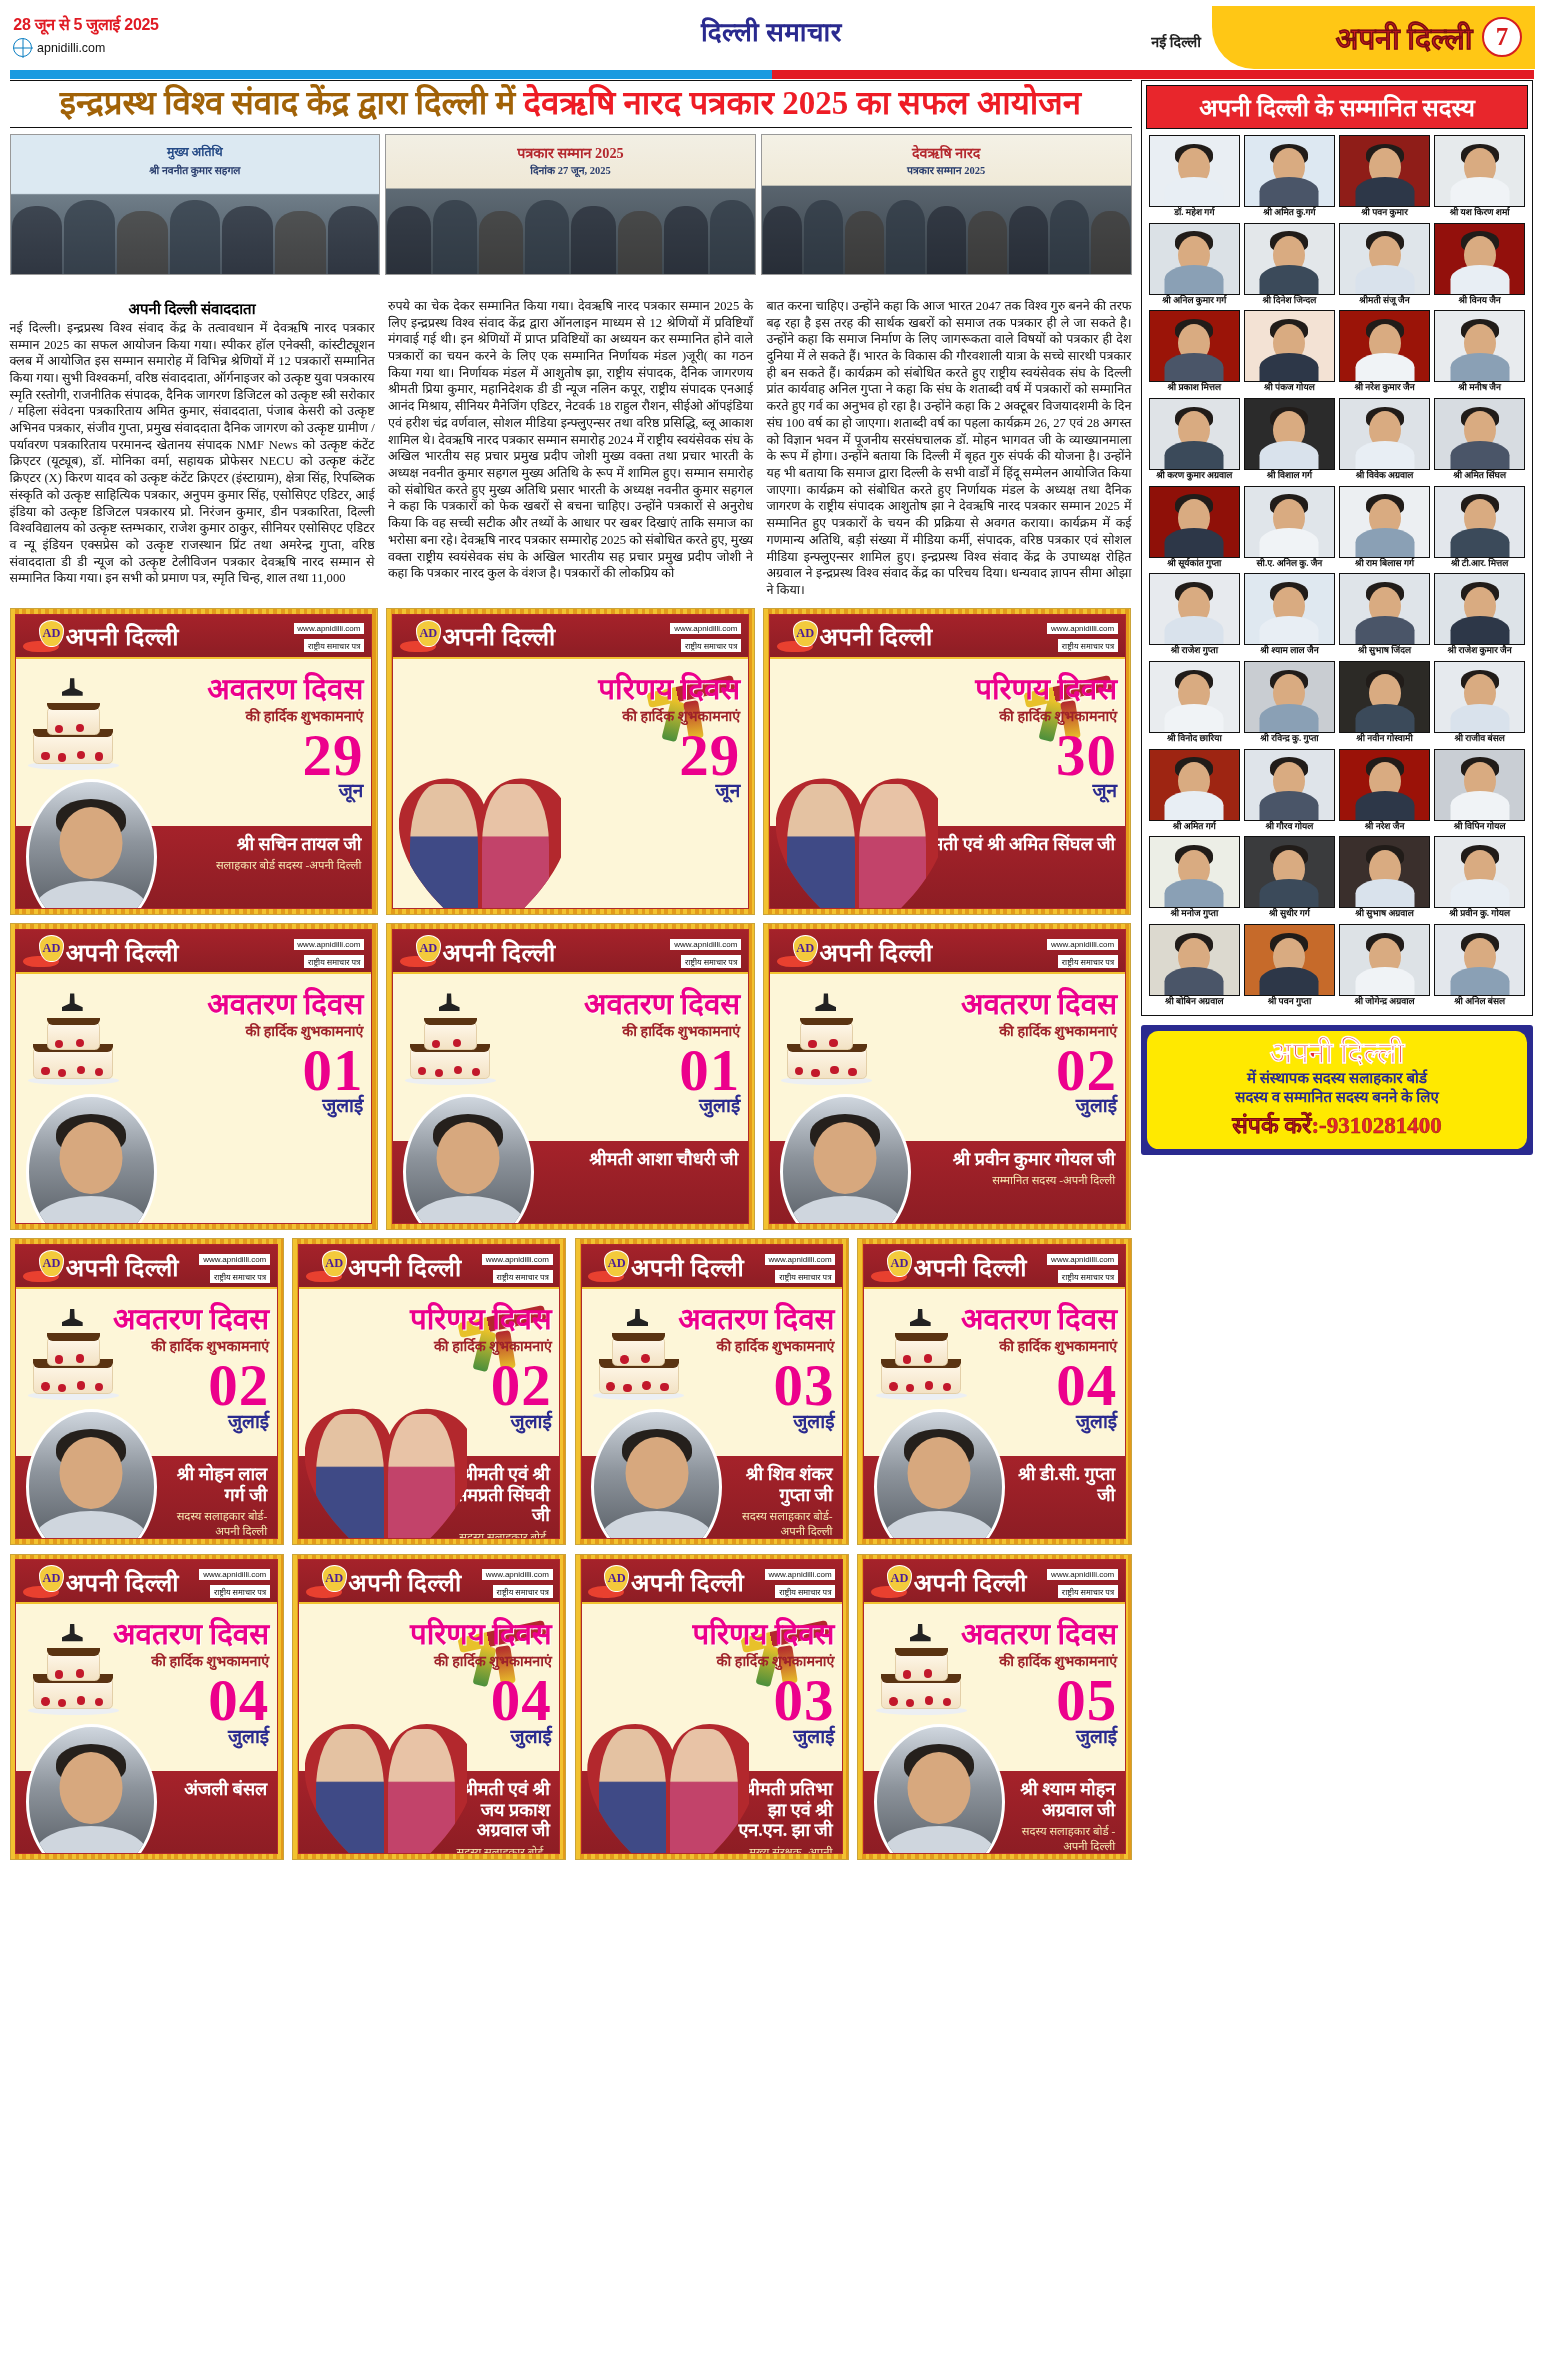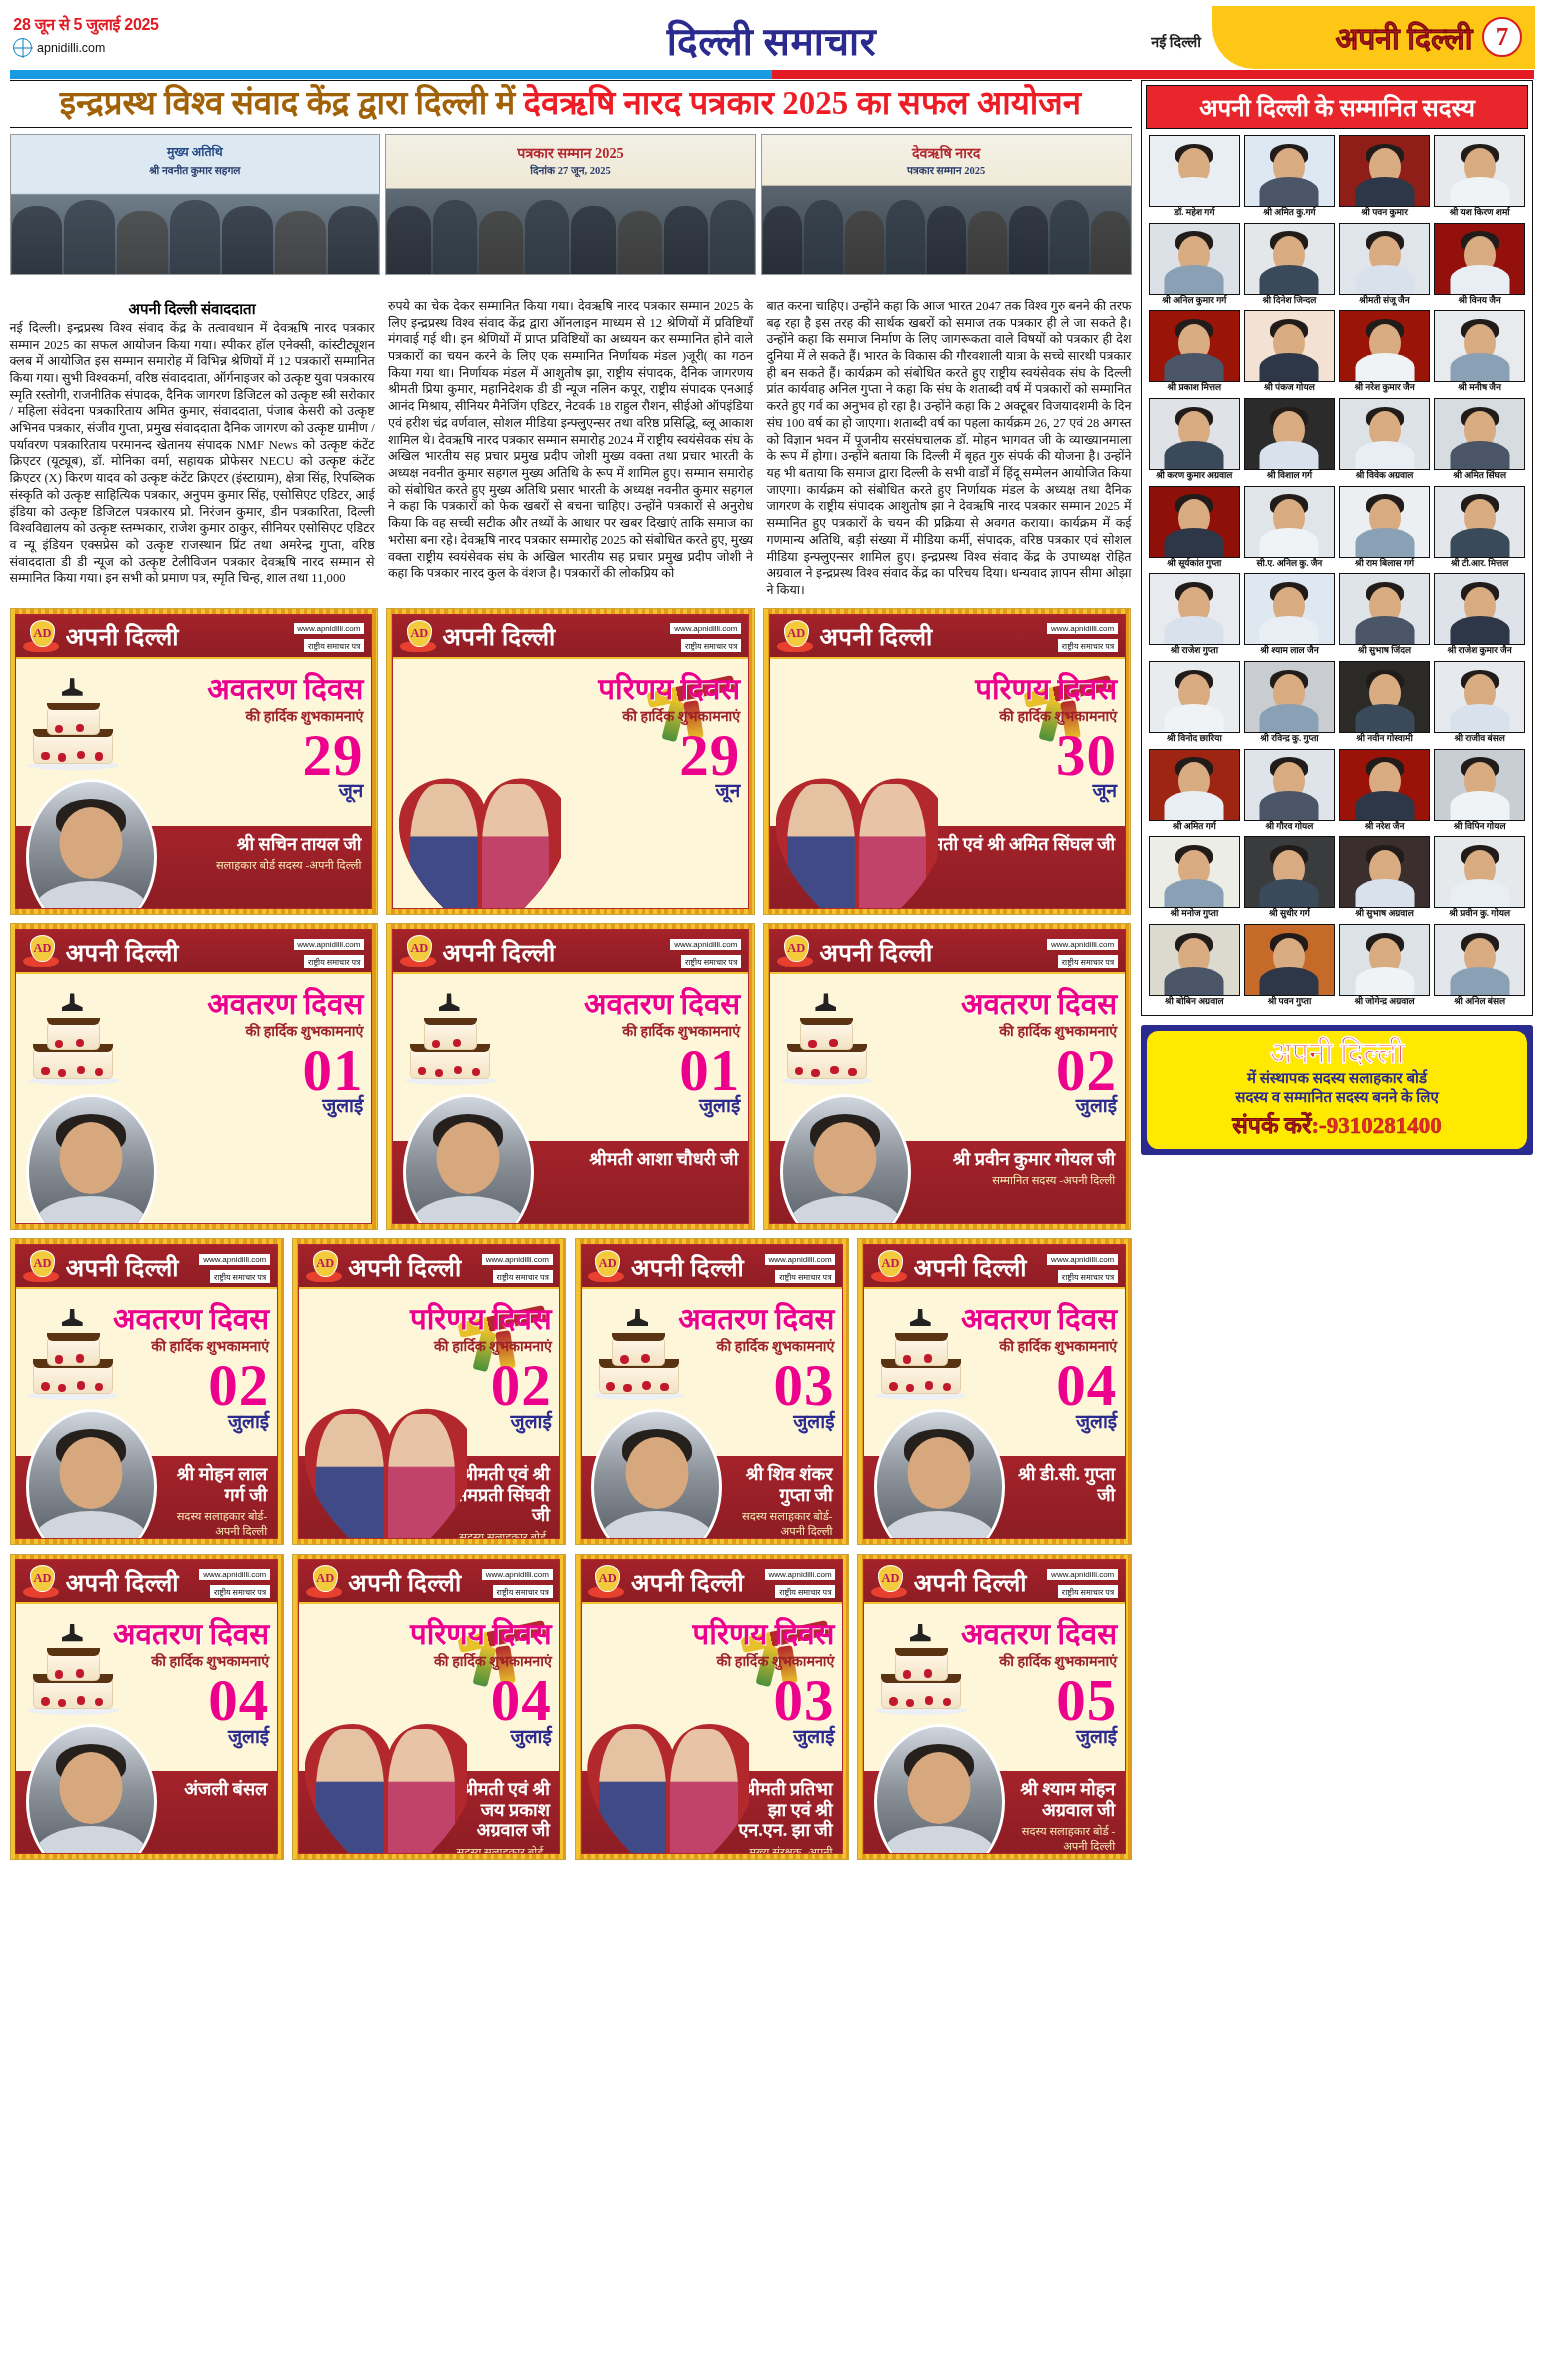--- a/index.html
+++ b/index.html
@@ -31,21 +31,21 @@
     content:""; position:absolute; left:50%; top:-1.5px; bottom:-1.5px;
     width:0; border-left:1.5px solid #0a7ec2; transform: translateX(-50%);
   }
   .globe::after {
     content:""; position:absolute; top:50%; left:-1.5px; right:-1.5px;
     height:0; border-top:1.5px solid #0a7ec2; transform: translateY(-50%);
   }
   .mh-web-text { font-size: 12.4px; color:#111; font-family:"Liberation Sans",sans-serif; }
   .mh-center {
     position:absolute; left:0; right:0; top: 13.3px; text-align:center;
-    font-size: 39px; font-weight: bold; color:#2a2a8f;
+    font-size: 26px; font-weight: bold; color:#2a2a8f;
     font-family:"Liberation Serif", serif; letter-spacing:0.5px;
   }
   .mh-city {
     position:absolute; right: 342px; top: 32px;
     font-size: 14.3px; font-weight:bold; color:#222;
   }
   .mh-badge {
     position:absolute; right: 7.6px; top: 5.7px;
     width: 323px; height: 63px; background:#ffc715;
     border-radius: 0 0 0 42px;
@@ -130,25 +130,25 @@
   }
   .gc-head {
     background: linear-gradient(180deg,#a5222a 0%, #8d1d24 100%);
     height: 44px; display:flex; align-items:center; padding: 0 6.7px; gap:6.7px;
     border-bottom: 2.9px solid #f2c230;
   }
   .gc-logo {
     width: 36px; height: 36px; flex:none; position:relative;
   }
   .gc-logo .shield {
-    position:absolute; left:7px; top:1.9px; width:25px; height:27px;
+    position:absolute; left:16px; top:1.9px; width:25px; height:27px;
     background:#f3ca3c; border:1.9px solid #fff;
     border-radius: 50% 50% 45% 45% / 38% 38% 62% 62%;
     display:flex; align-items:center; justify-content:center;
-    font-size:12.4px; font-weight:bold; color:#be185d;font-family:Liberation Serif, serif;
+    font-size:12.4px; font-weight:bold; color:#4c1d95;font-family:Liberation Serif, serif;
   }
   .gc-logo .wings {
     position:absolute; left:0; bottom:1.9px; width:36px; height:11.4px;
     background:#e8402f; border-radius: 50%/60%;
   }
   .gc-title {
     flex:1; font-size: 24px; font-weight:bold; color:#fff;
     font-family:"Liberation Serif",serif; letter-spacing:0.5px;
   }
   .gc-meta { flex:none; text-align:right; }

